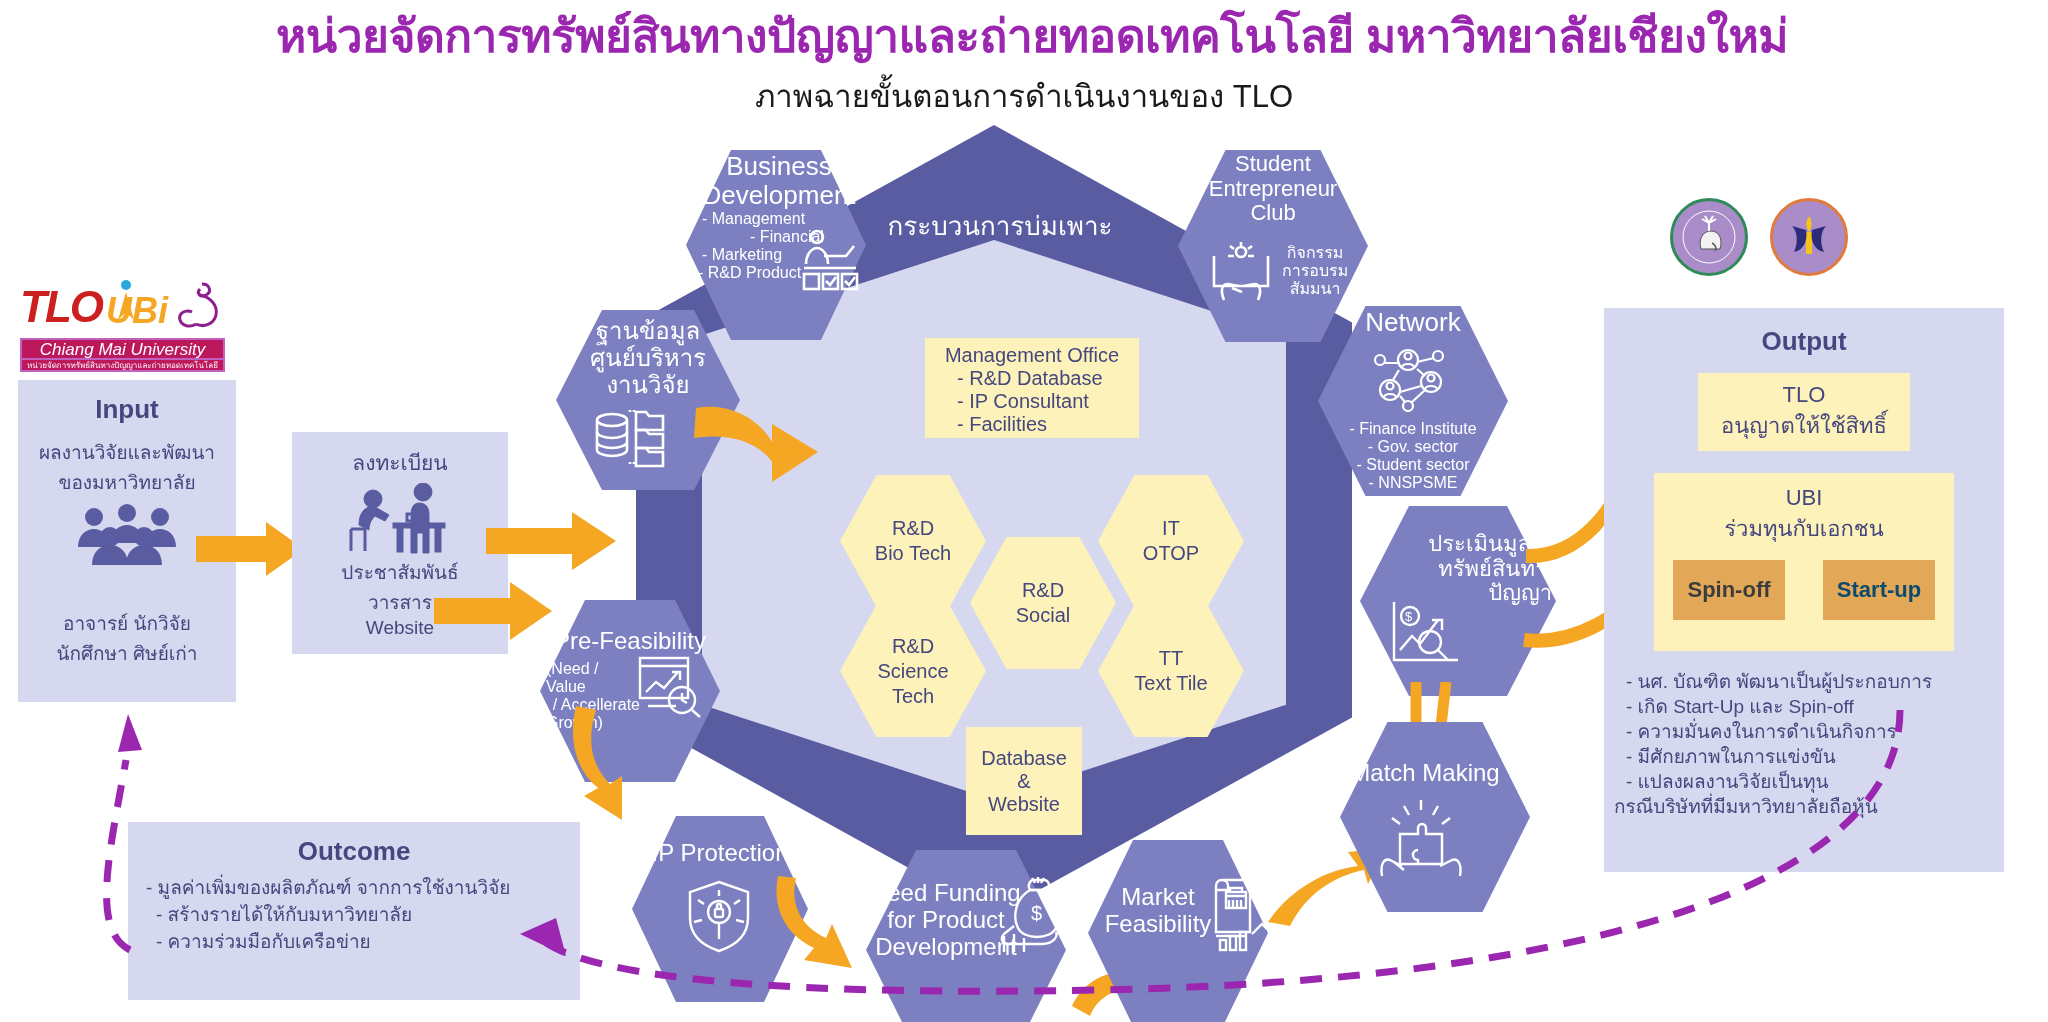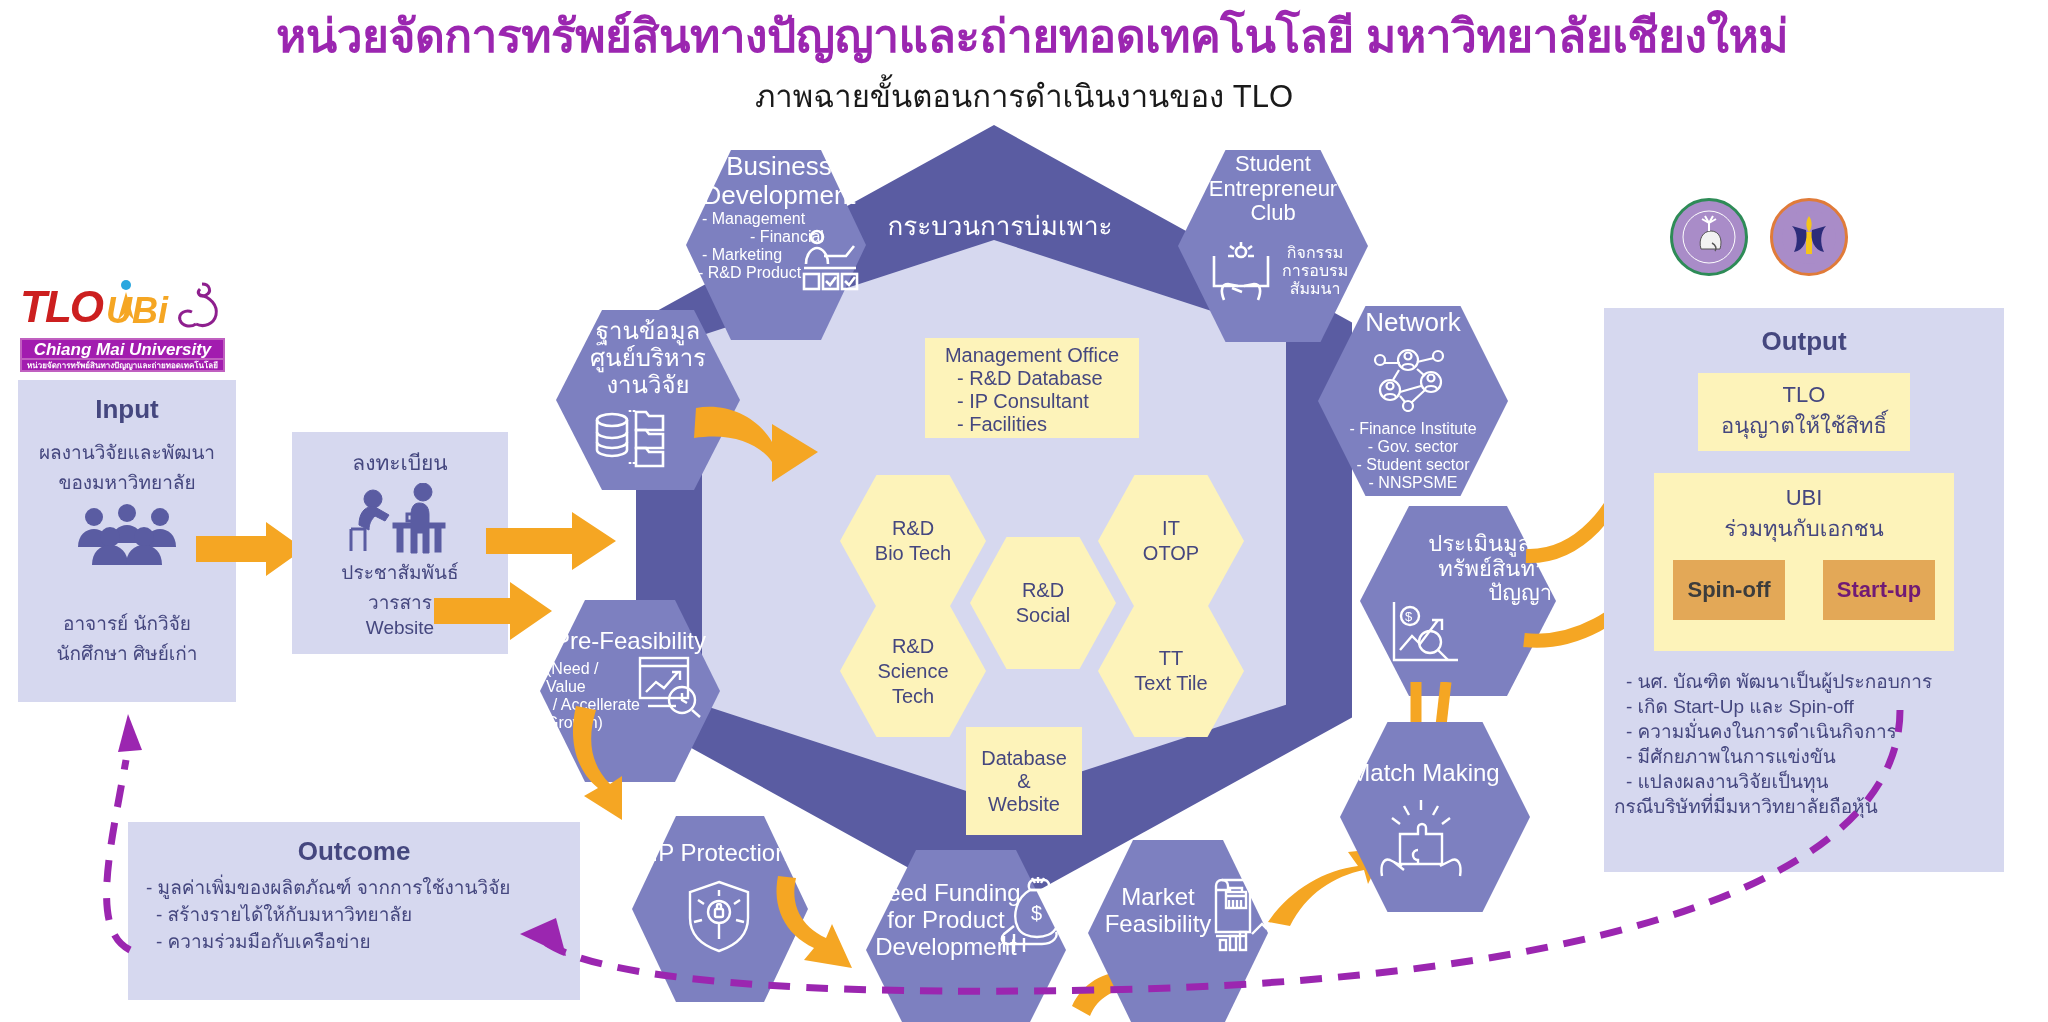--- a/index.html
+++ b/index.html
@@ -55,21 +55,21 @@
 
   
   .ybox { background:#fdf3ba; color:#45477f; } .t16{font-size:16px;} .t19{font-size:19px;} .t20{font-size:20px;}
   .t21{font-size:21px;} .t22{font-size:22px;} .t24{font-size:24px;}
   .t26{font-size:26px;}
 
   
   #tlo-logo { left:20px; top:280px; width:205px; height:90px; }
   #tlo-logo .logo-top { position:relative; height:58px; }
   #tlo-logo .logo-bar {
-    background:#a21caf; color:#fff; font-style:italic; font-weight:bold;
+    background:#be185d; color:#fff; font-style:italic; font-weight:normal;
     text-align:center; border:2px solid #c060c0;
   }
 
   .seal { border-radius:50%; }
 </style>
 </head>
 <body>
 
 <div class="abs" id="main-title">หน่วยจัดการทรัพย์สินทางปัญญาและถ่ายทอดเทคโนโลยี มหาวิทยาลัยเชียงใหม่</div>
 <div class="abs" id="sub-title">ภาพฉายขั้นตอนการดำเนินงานของ TLO</div>
@@ -485,21 +485,21 @@
     <div class="t22">อนุญาตให้ใช้สิทธิ์</div>
   </div>
 
   <div class="ybox" style="margin:22px auto 0 auto;width:300px;height:178px;padding-top:12px;">
     <div class="t22" style="text-align:center;">UBI</div>
     <div class="t22" style="text-align:center;">ร่วมทุนกับเอกชน</div>
     <div style="display:flex;justify-content:space-around;margin-top:14px;">
       <div style="background:#e3a857;width:112px;height:60px;display:flex;align-items:center;justify-content:center;font-weight:bold;font-size:22px;color:#3c3c3c;">
         <span>Spin-off</span>
       </div>
-      <div style="background:#e3a857;width:112px;height:60px;display:flex;align-items:center;justify-content:center;font-weight:bold;font-size:22px;color:#701a75;">
+      <div style="background:#e3a857;width:112px;height:60px;display:flex;align-items:center;justify-content:center;font-weight:bold;font-size:22px;color:#0c4a6e;">
         <span>Start-up</span>
       </div>
     </div>
   </div>
 
   <div style="padding:18px 0 0 22px;line-height:1.32;">
     <div class="t19">- นศ. บัณฑิต พัฒนาเป็นผู้ประกอบการ</div>
     <div class="t19">- เกิด Start-Up และ Spin-off</div>
     <div class="t19">- ความมั่นคงในการดำเนินกิจการ</div>
     <div class="t19">- มีศักยภาพในการแข่งขัน</div>

